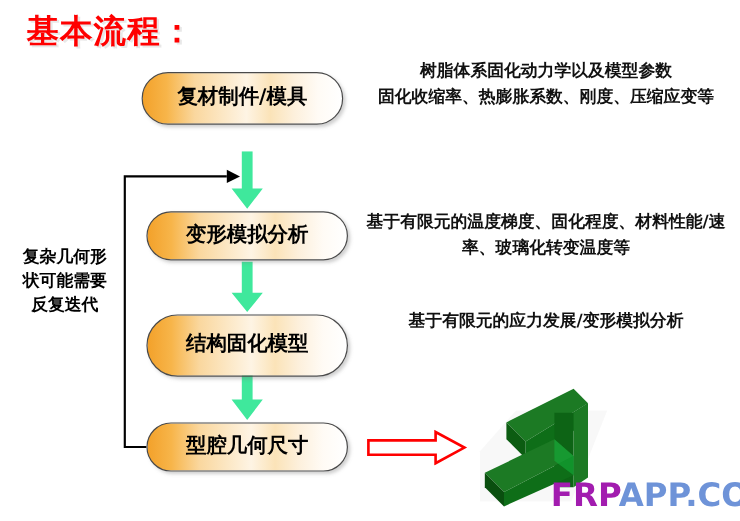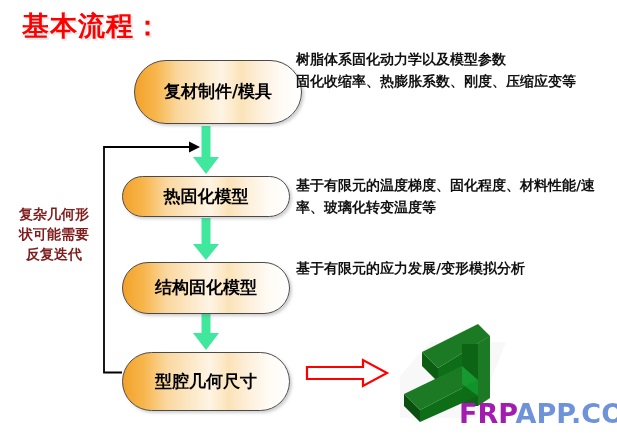--- a/index.html
+++ b/index.html
@@ -56,51 +56,52 @@
     color: #000000;
     font-weight: bold;
     line-height: 1.28;
     text-align: center;
   }
   .flow-box .line {
     display: block;
     white-space: nowrap;
   }
 
-  #box-material  { left: 134px; top: 60px;  width: 168px; height: 64px; font-size: 17px; }
+  #box-material  { left: 118px; top: 60px;  width: 168px; height: 44px; font-size: 17px; }
   #box-thermal   { left: 122px; top: 176px; width: 168px; height: 41px; font-size: 17px; }
   #box-structure { left: 122px; top: 262px; width: 168px; height: 52px; font-size: 17px; }
-  #box-cavity    { left: 122px; top: 352px; width: 168px; height: 59px; font-size: 17px; text-align: right; }
+  #box-cavity    { left: 122px; top: 352px; width: 168px; height: 41px; font-size: 17px; text-align: right; }
 
   
   .green-arrow {
     position: absolute;
     width: 30px;
   }
 
   
   .desc {
     position: absolute;
     color: #111111;
     font-weight: bold;
     font-size: 14px;
     line-height: 1.55;
+    text-align: center;
     white-space: pre-line;
   }
   #desc-material  { left: 296px; top: 49px;  width: 318px; }
   #desc-thermal   { left: 296px; top: 175px; width: 318px; }
   #desc-structure { left: 296px; top: 258px; width: 318px; }
 
   
   #feedback-note {
     position: absolute;
     left: 4px;
     top: 205px;
     width: 100px;
-    color: #7f1d1d;
+    color: #000000;
     font-weight: bold;
     font-size: 14px;
     line-height: 1.42;
     text-align: center;
     white-space: pre-line;
   }
 
   
   .overlay {
     position: absolute;
@@ -147,21 +148,21 @@
 
   <svg class="green-arrow" style="left:191px; top:304px; height:48px;" viewBox="0 0 30 48" xmlns="http://www.w3.org/2000/svg">
     <polygon points="10.5,0 19.5,0 19.5,29 28,29 15,46 2,29 10.5,29" fill="#3FE89C"></polygon>
   </svg>
 
   <div class="flow-box" id="box-material">
     <span class="line">复材制件/模具</span>
   </div>
 
   <div class="flow-box" id="box-thermal">
-    <span class="line">热固化模型</span>
+    <span class="line">变形模拟分析</span>
   </div>
 
   <div class="flow-box" id="box-structure">
     <span class="line">结构固化模型</span>
   </div>
 
   <div class="flow-box" id="box-cavity">
     <span class="line">型腔几何尺寸</span>
   </div>
 

